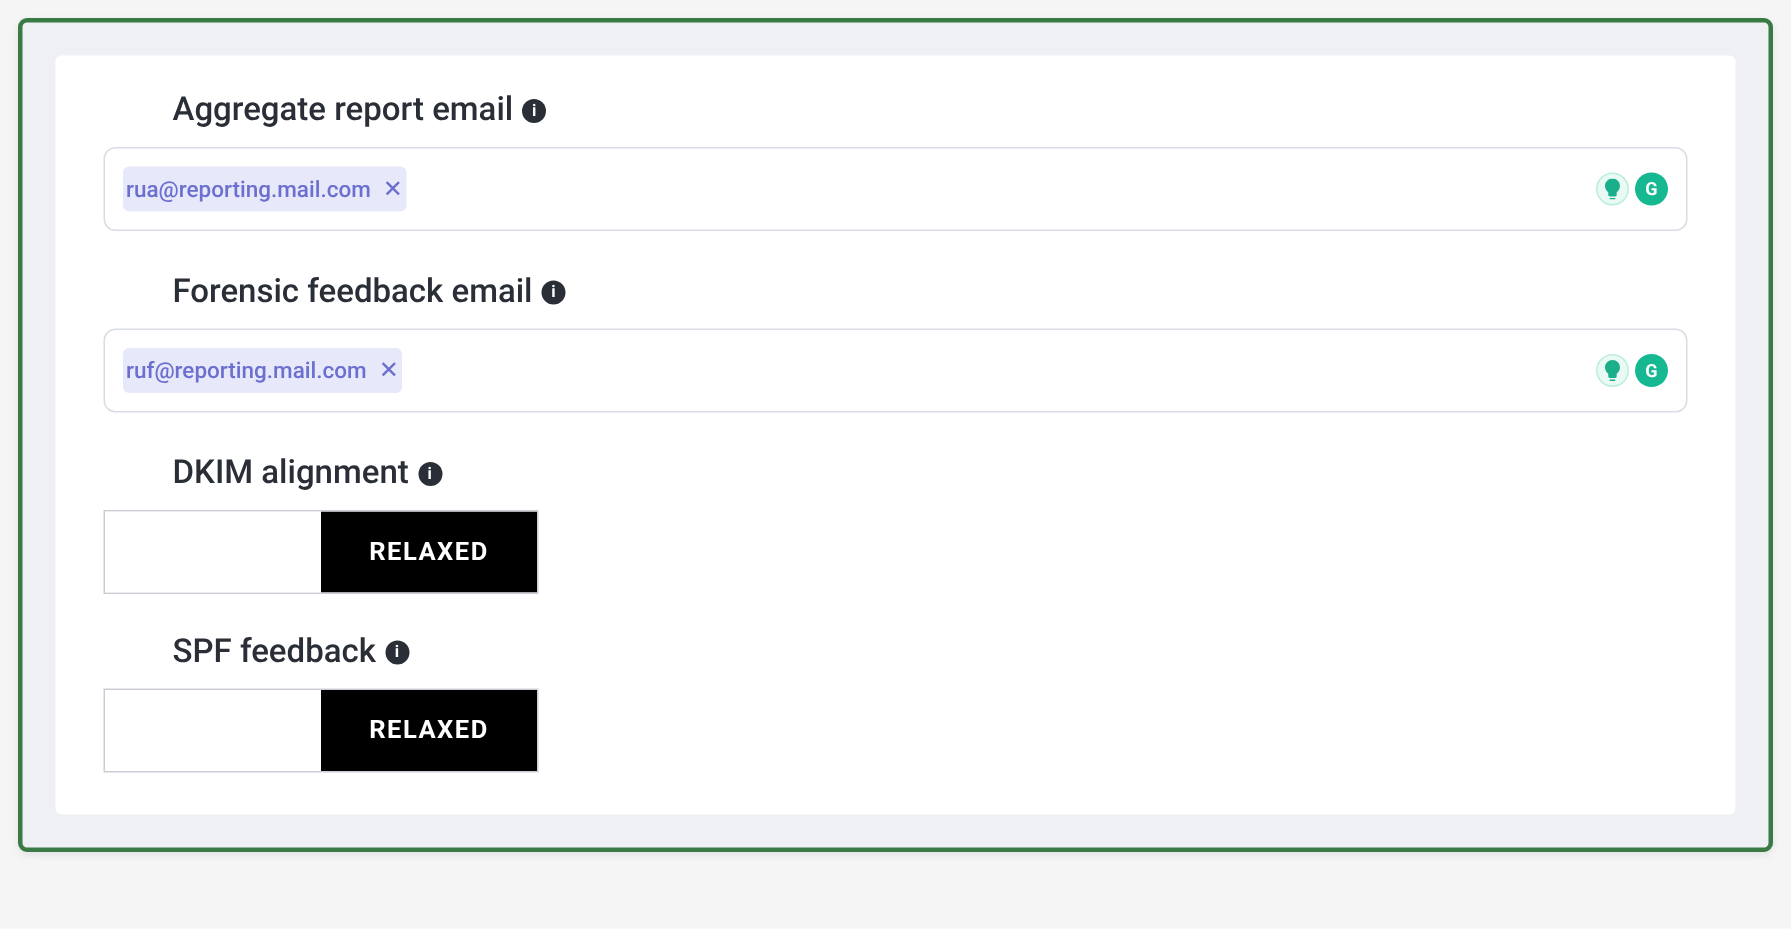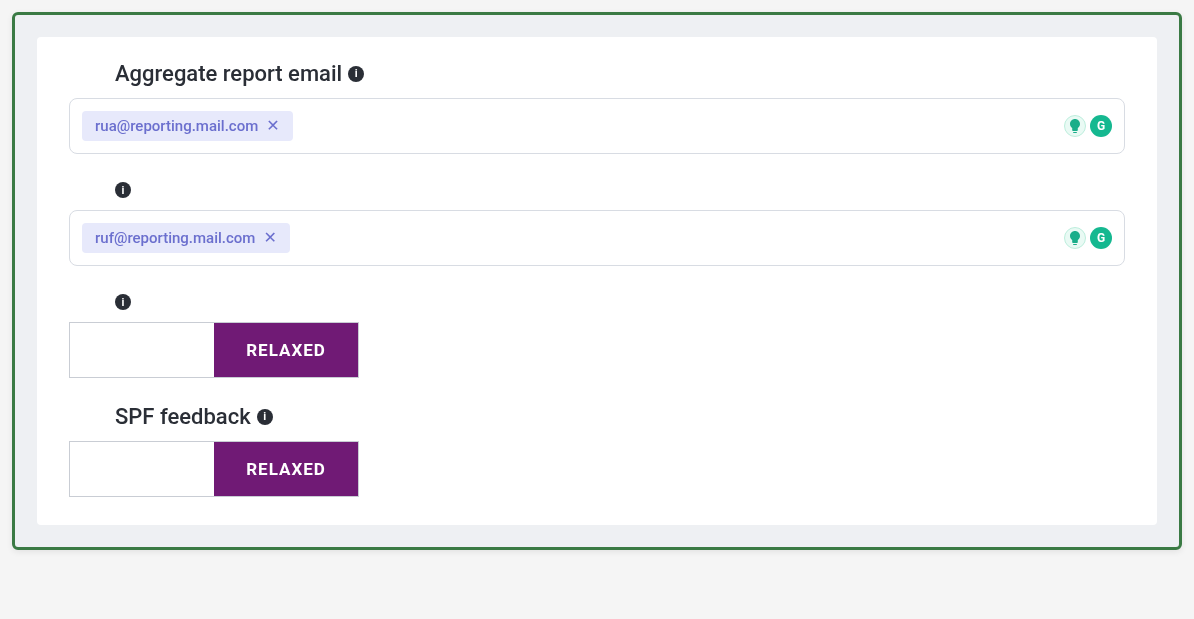--- a/index.html
+++ b/index.html
@@ -51,21 +51,21 @@
     padding: 10px 12px;
     display: flex;
     align-items: center;
     justify-content: space-between;
     margin-bottom: 28px;
     min-height: 56px;
   }
   .chip {
     background: #e7e9fb;
     border-radius: 4px;
-    padding: 6px 13px;
+    padding: 6px 2px;
     display: inline-flex;
     align-items: center;
     gap: 8px;
     font-size: 15px;
     color: #6b6fce;
     font-weight: 500;
   }
   .chip-x {
     color: #6b6fce;
     cursor: pointer;
@@ -120,21 +120,21 @@
     align-items: center;
     justify-content: center;
     font-size: 17px;
     font-weight: 700;
     letter-spacing: 1px;
     cursor: pointer;
     background: #fff;
     color: #7a7f8a;
   }
   .toggle .opt.active {
-    background: #701a75;
+    background: #000000;
     color: #ffffff;
   }
 </style>
 </head>
 <body>
 
 <div class="outer">
   <div class="card">
 
     <div class="field-label">
@@ -150,38 +150,40 @@
         <span class="suggest-icon">
           <svg width="12" height="14" viewBox="0 0 12 14">
               <path fill="#1aae8a" d="M6 0C3.2 0 1 2.2 1 5c0 1.7.9 3.2 2.2 4.1V11c0 .5.4 1 1 1h3.6c.6 0 1-.5 1-1V9.1C10.1 8.2 11 6.7 11 5 11 2.2 8.8 0 6 0zM4.5 13h3c.3 0 .5.2.5.5s-.2.5-.5.5h-3c-.3 0-.5-.2-.5-.5s.2-.5.5-.5z"></path>
             </svg>
         </span>
         <span class="grammarly-icon">G</span>
       </div>
     </div>
 
     <div class="field-label">
+      <span>Forensic feedback email</span>
       <span class="info-icon">i</span>
     </div>
     <div class="email-input">
       <div class="chip">
         <span>ruf@reporting.mail.com</span>
         <span class="chip-x">✕</span>
       </div>
       <div class="input-icons">
         <span class="suggest-icon">
           <svg width="12" height="14" viewBox="0 0 12 14">
               <path fill="#1aae8a" d="M6 0C3.2 0 1 2.2 1 5c0 1.7.9 3.2 2.2 4.1V11c0 .5.4 1 1 1h3.6c.6 0 1-.5 1-1V9.1C10.1 8.2 11 6.7 11 5 11 2.2 8.8 0 6 0zM4.5 13h3c.3 0 .5.2.5.5s-.2.5-.5.5h-3c-.3 0-.5-.2-.5-.5s.2-.5.5-.5z"></path>
             </svg>
         </span>
         <span class="grammarly-icon">G</span>
       </div>
     </div>
 
     <div class="field-label">
+      <span>DKIM alignment</span>
       <span class="info-icon">i</span>
     </div>
     <div class="toggle-row">
       <div class="toggle">
         <div class="opt"></div>
         <div class="opt active">RELAXED</div>
       </div>
     </div>
 
     <div class="field-label">

